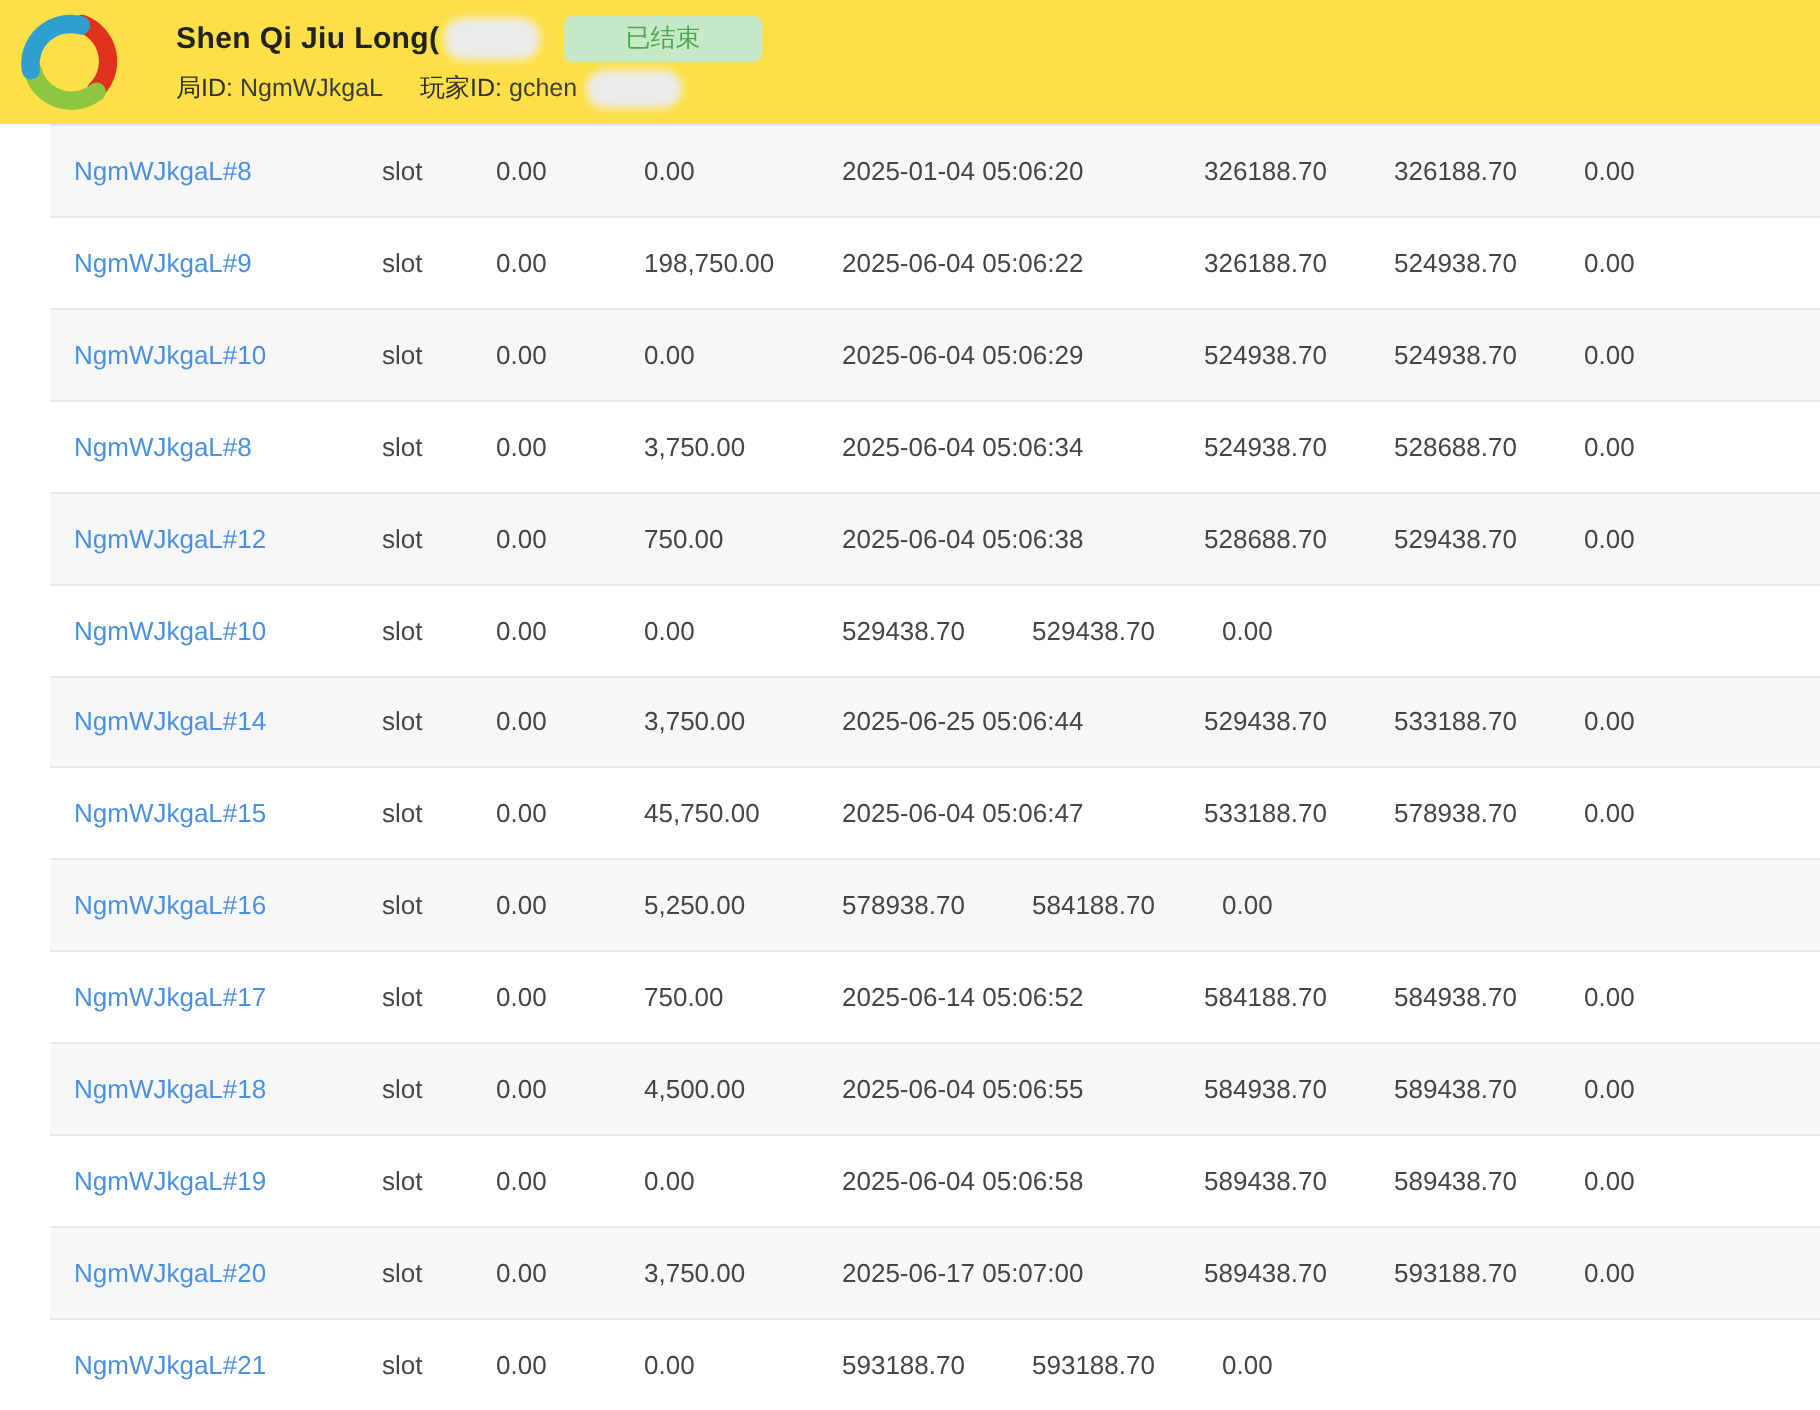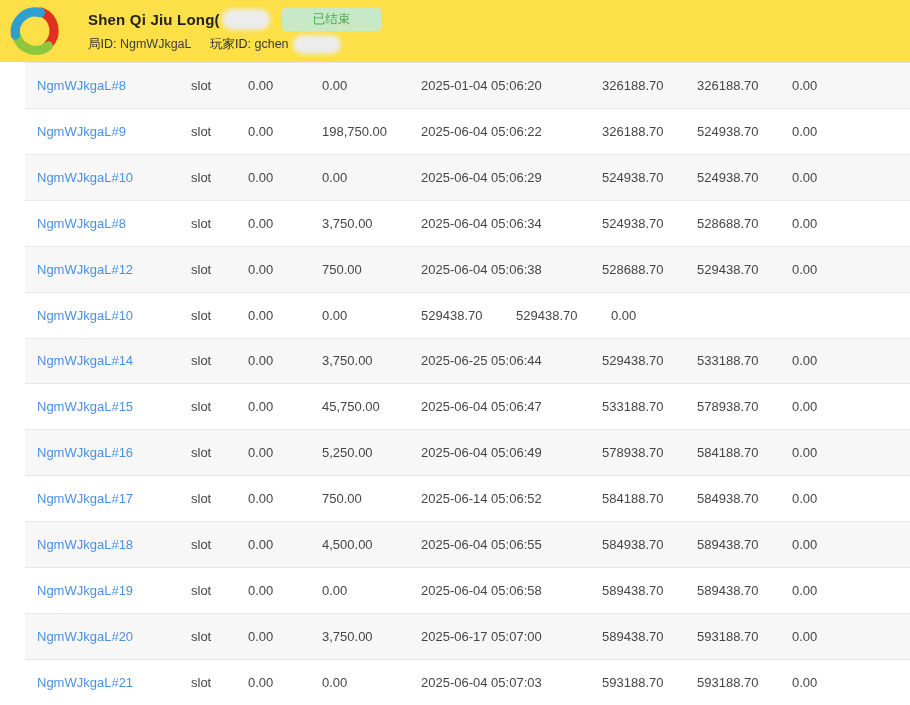--- a/index.html
+++ b/index.html
@@ -147,21 +147,20 @@
     <span class="cell c-time">2025-06-04 05:06:47</span>
     <span class="cell c-b1">533188.70</span>
     <span class="cell c-b2">578938.70</span>
     <span class="cell c-a3">0.00</span>
   </div>
     <div class="trow stripe">
     <span class="cell c-id"><a class="round-link">NgmWJkgaL#16</a></span>
     <span class="cell c-type">slot</span>
     <span class="cell c-a1">0.00</span>
     <span class="cell c-a2">5,250.00</span>
-    <span class="cell c-time">2025-06-04 05:06:49</span>
     <span class="cell c-b1">578938.70</span>
     <span class="cell c-b2">584188.70</span>
     <span class="cell c-a3">0.00</span>
   </div>
     <div class="trow">
     <span class="cell c-id"><a class="round-link">NgmWJkgaL#17</a></span>
     <span class="cell c-type">slot</span>
     <span class="cell c-a1">0.00</span>
     <span class="cell c-a2">750.00</span>
     <span class="cell c-time">2025-06-14 05:06:52</span>
@@ -197,18 +196,17 @@
     <span class="cell c-time">2025-06-17 05:07:00</span>
     <span class="cell c-b1">589438.70</span>
     <span class="cell c-b2">593188.70</span>
     <span class="cell c-a3">0.00</span>
   </div>
     <div class="trow">
     <span class="cell c-id"><a class="round-link">NgmWJkgaL#21</a></span>
     <span class="cell c-type">slot</span>
     <span class="cell c-a1">0.00</span>
     <span class="cell c-a2">0.00</span>
-    <span class="cell c-time">2025-06-04 05:07:03</span>
     <span class="cell c-b1">593188.70</span>
     <span class="cell c-b2">593188.70</span>
     <span class="cell c-a3">0.00</span>
   </div>
   </div>
 
 </body></html>

